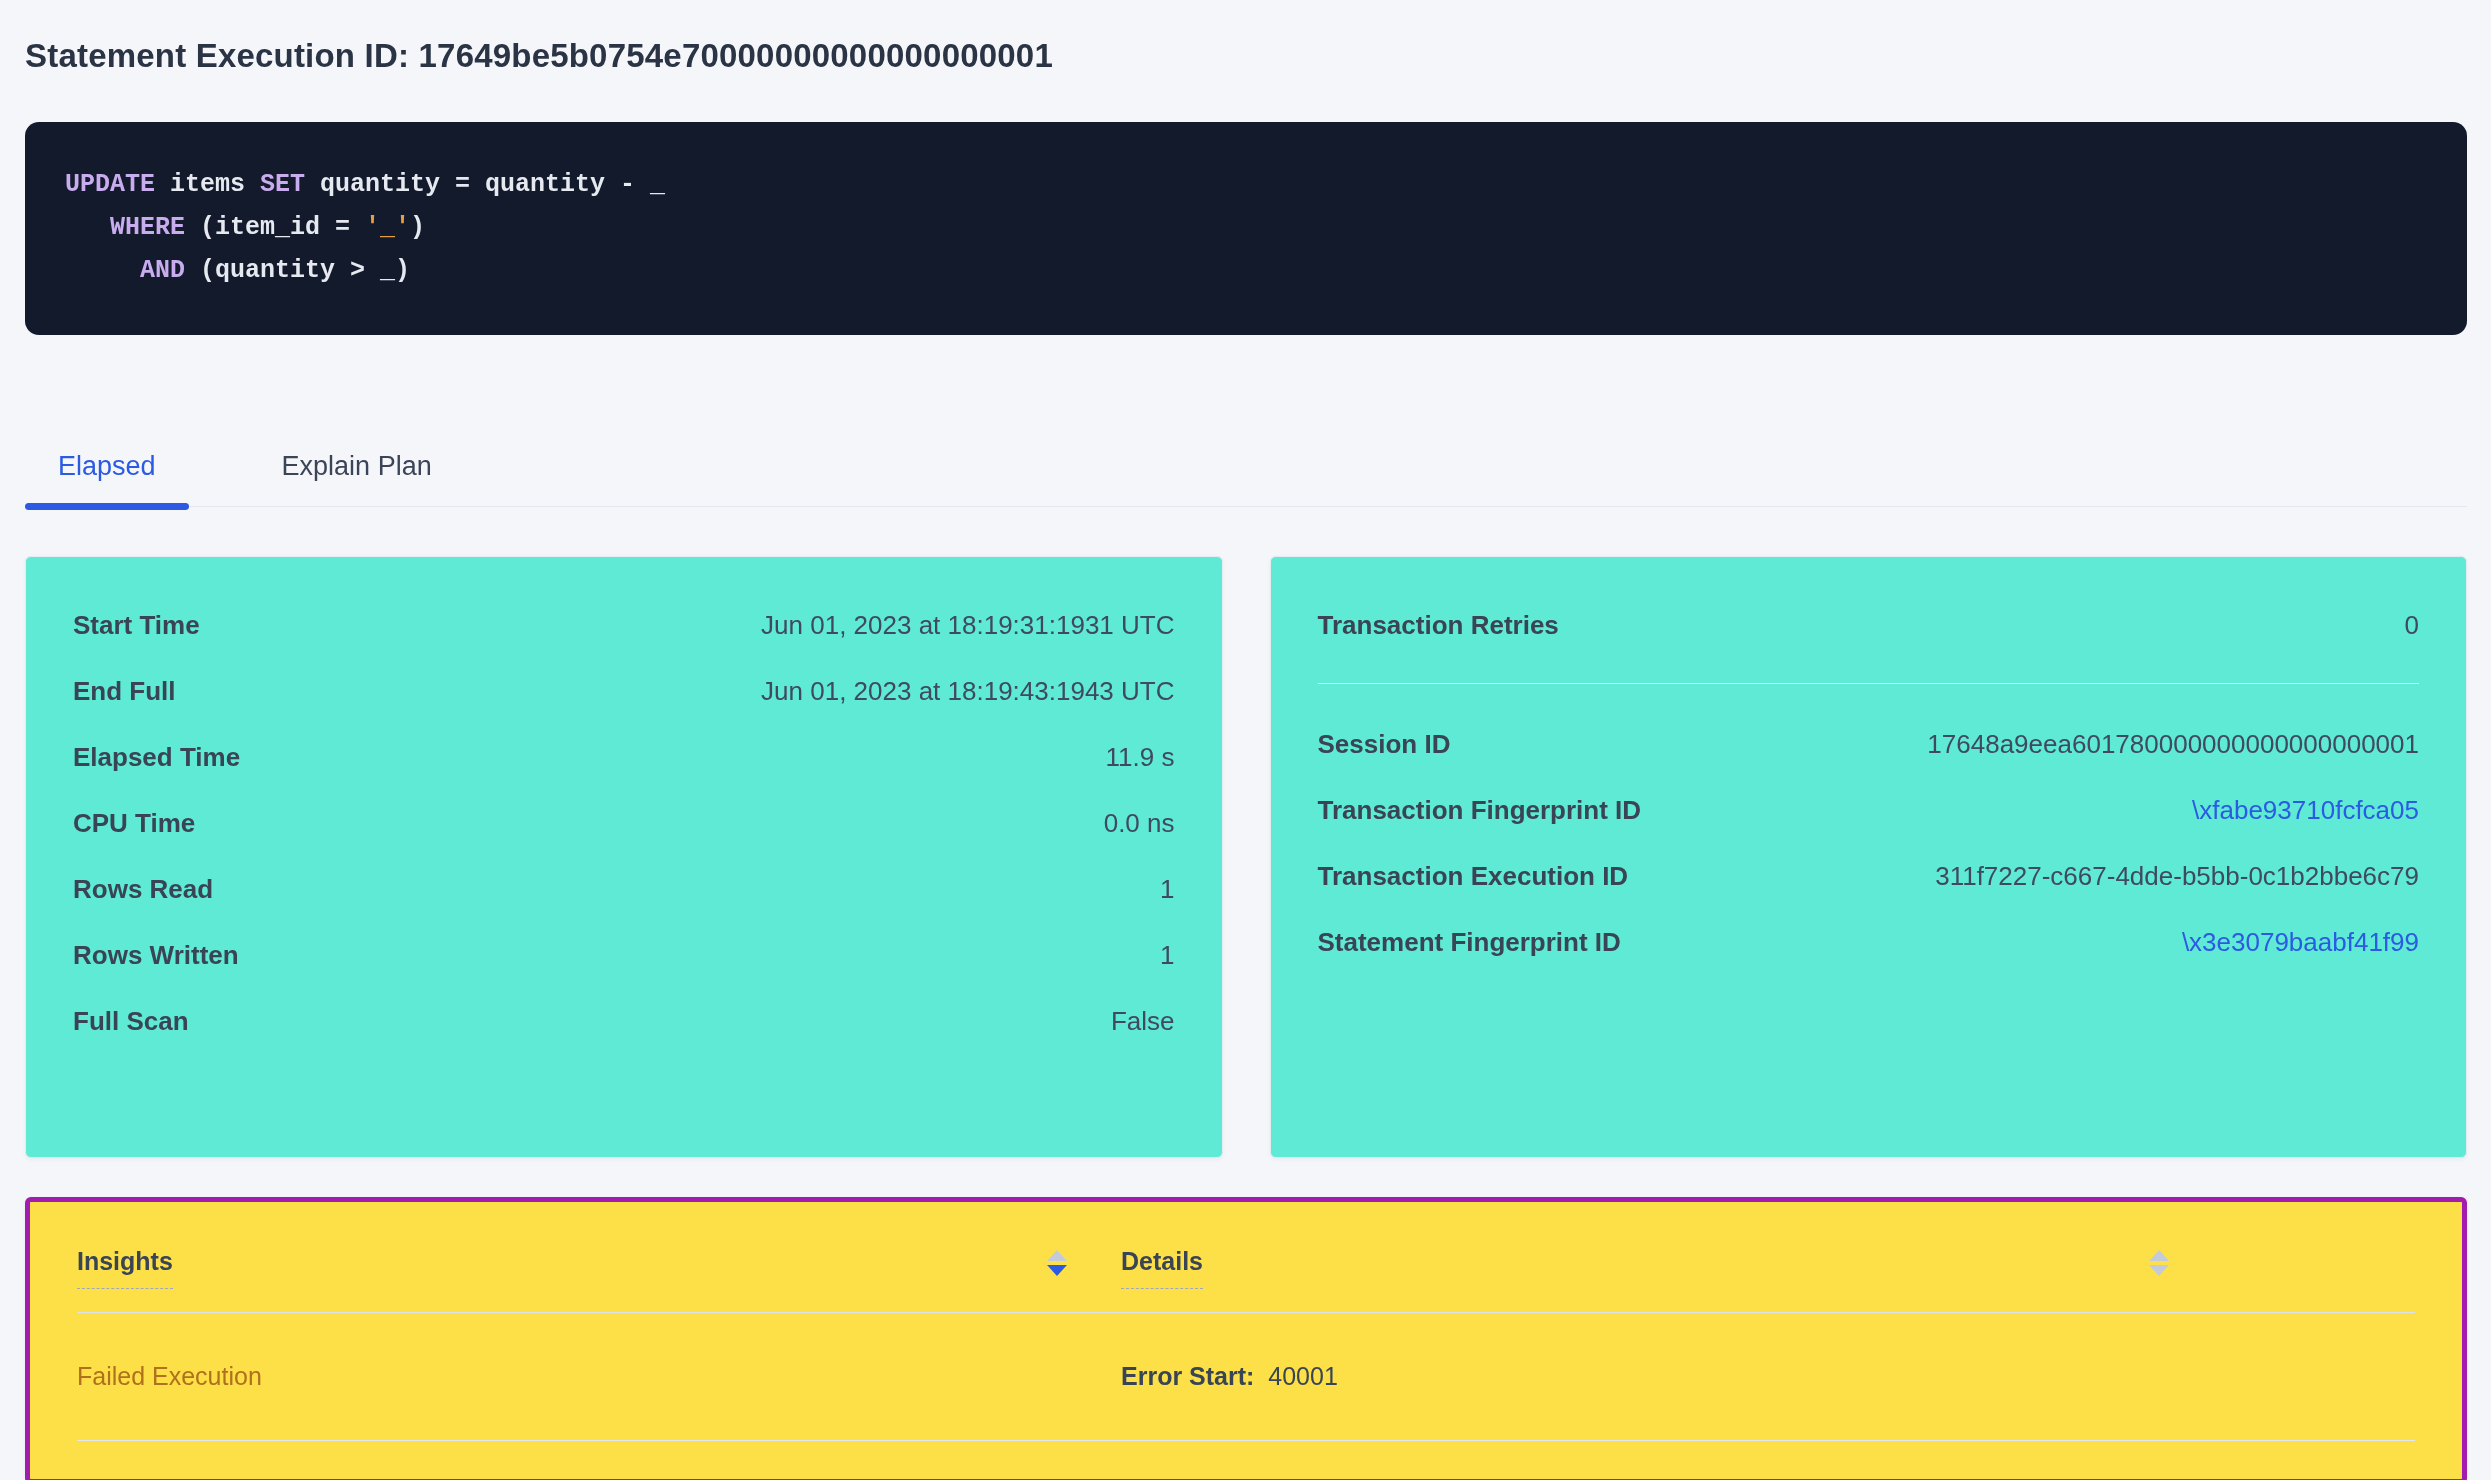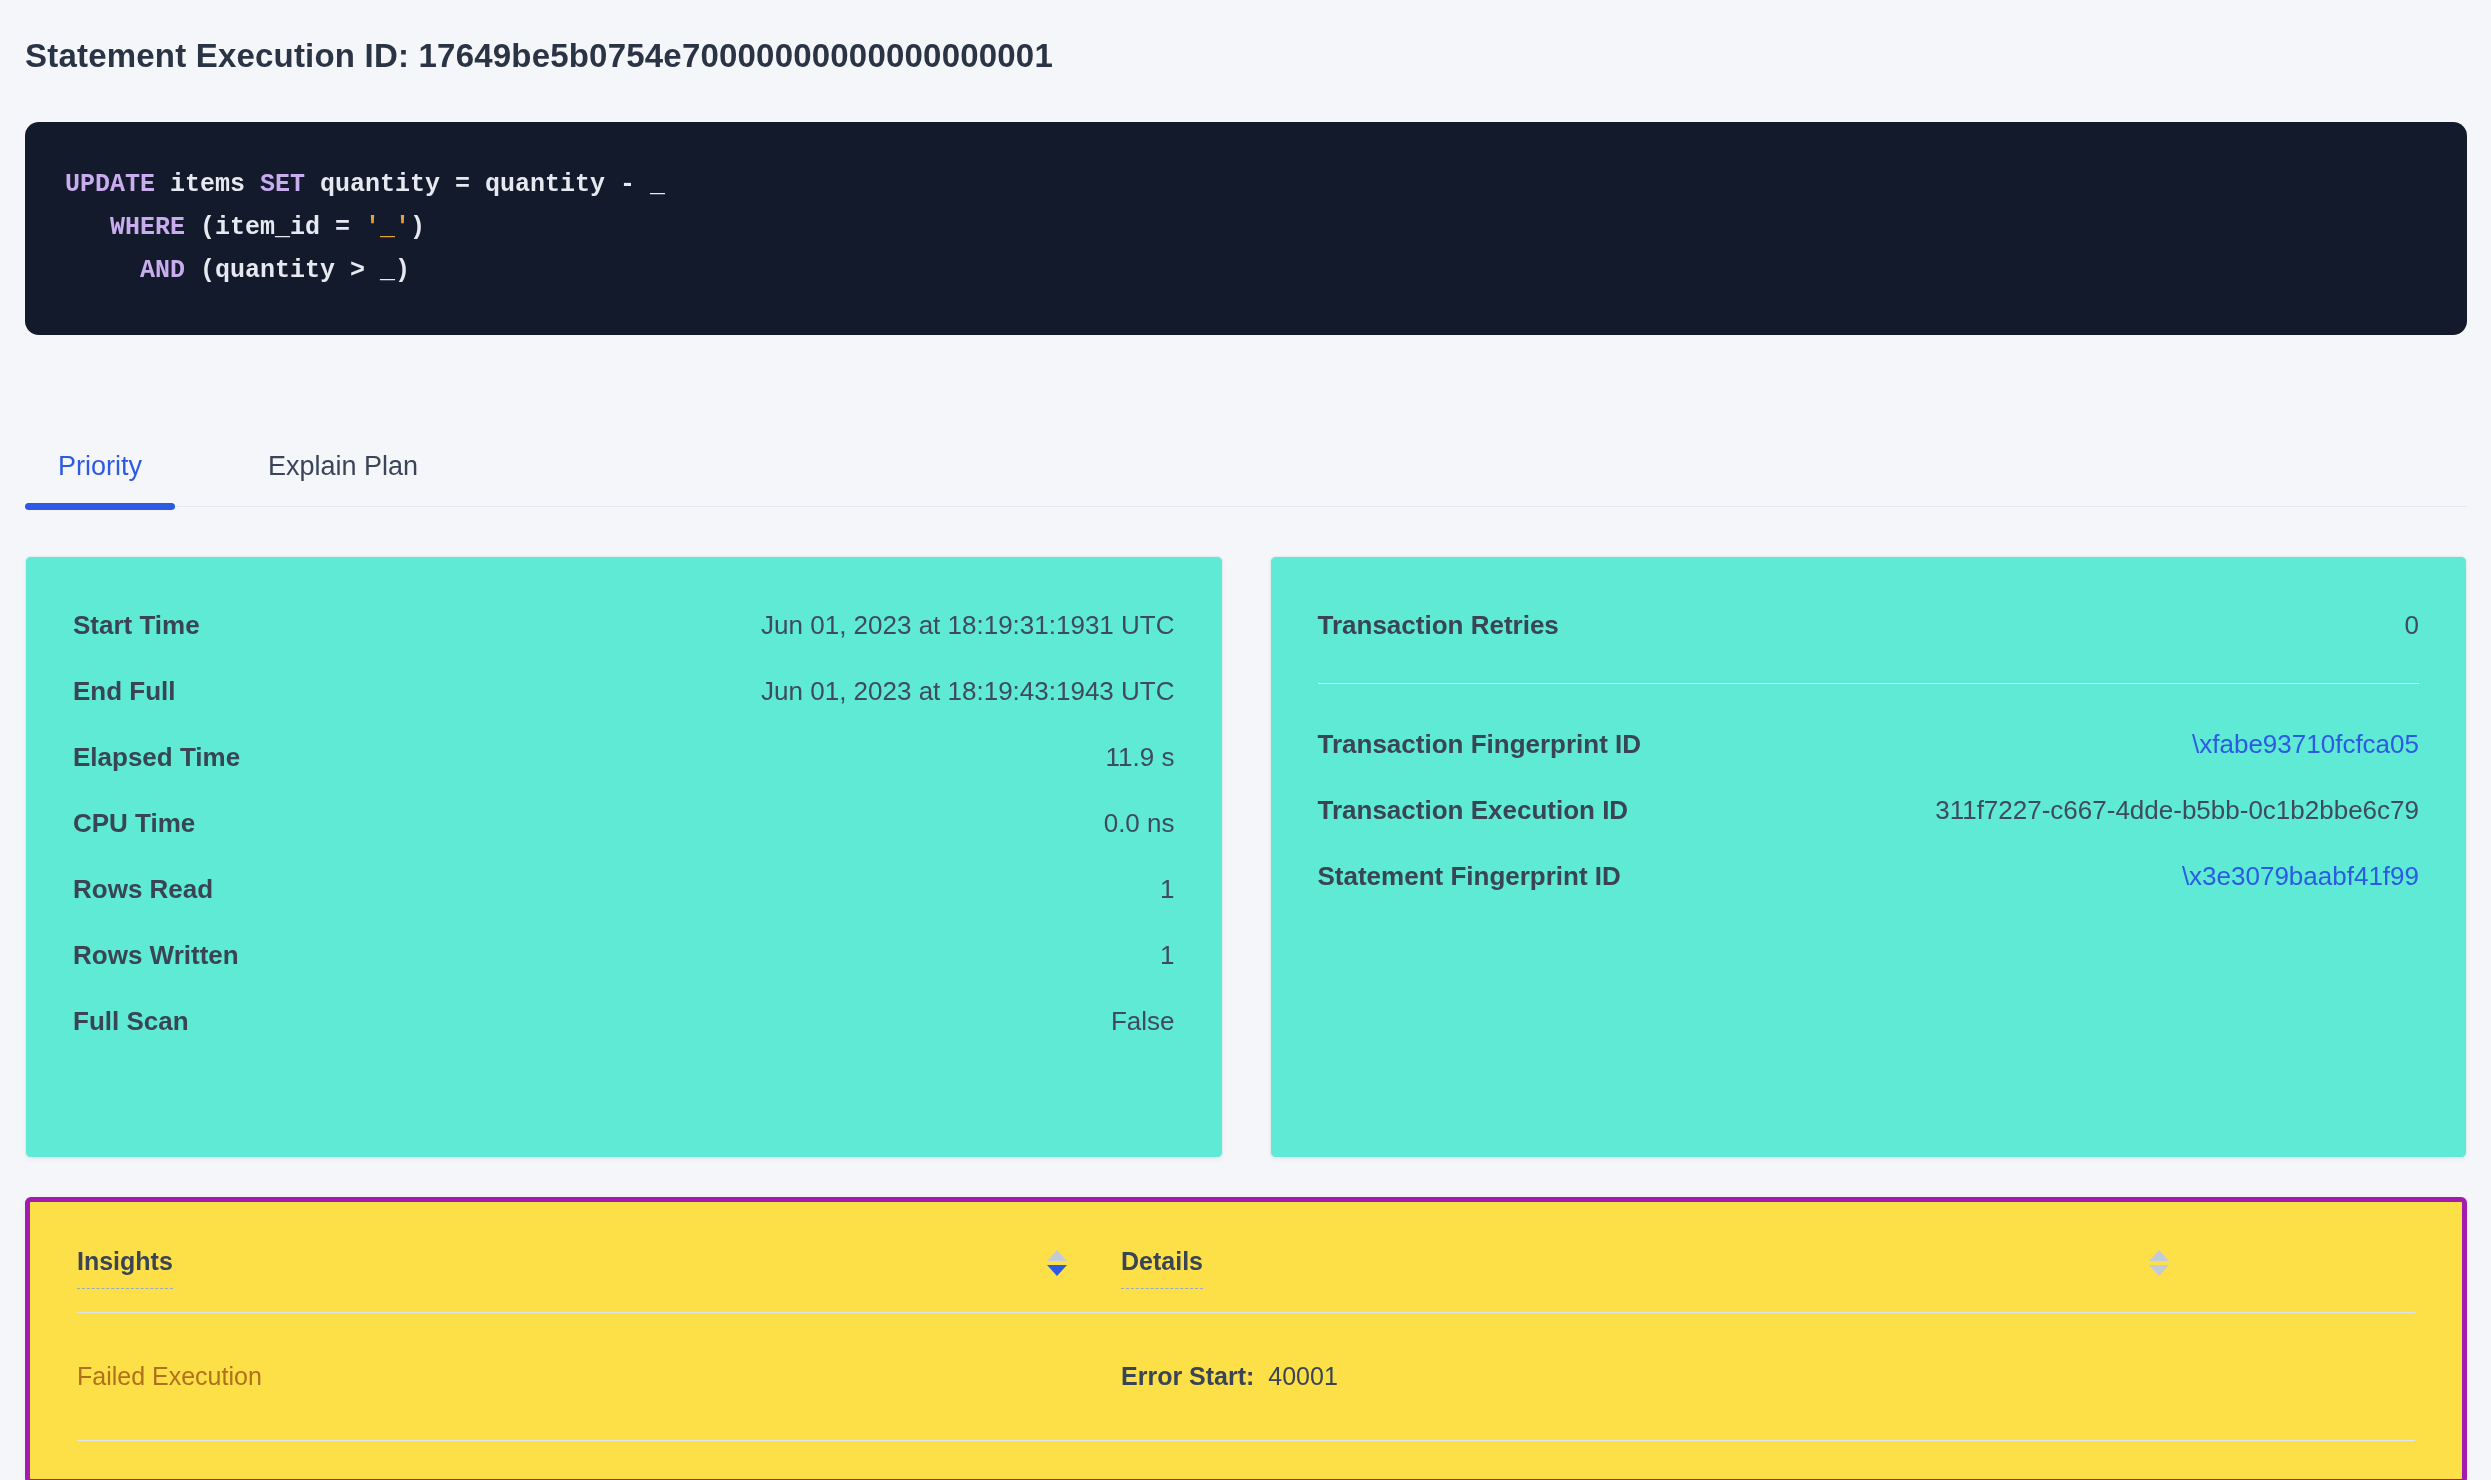--- a/index.html
+++ b/index.html
@@ -184,21 +184,21 @@
 
   <h1 class="page-title">Statement Execution ID: 17649be5b0754e70000000000000000001</h1>
 
   <div class="sql-box">
     <div class="sql-line"><span class="kw">UPDATE</span><span> items </span><span class="kw">SET</span><span> quantity = quantity - _</span></div>
     <div class="sql-line"><span>   </span><span class="kw">WHERE</span><span> (item_id = </span><span class="str">'_'</span><span>)</span></div>
     <div class="sql-line"><span>     </span><span class="kw">AND</span><span> (quantity &gt; _)</span></div>
   </div>
 
   <div class="tabs">
-    <div class="tab active">Priority</div>
+    <div class="tab active">Elapsed</div>
     <div class="tab">Explain Plan</div>
   </div>
 
   <div class="cards">
 
     <div class="card">
       <div class="stat-row">
         <span class="stat-label">Start Time</span>
         <span class="stat-value">Jun 01, 2023 at 18:19:31:1931 UTC</span>
       </div>
@@ -228,20 +228,24 @@
       </div>
     </div>
 
     <div class="card">
       <div class="stat-row">
         <span class="stat-label">Transaction Retries</span>
         <span class="stat-value">0</span>
       </div>
       <hr class="card-divider">
       <div class="rows-lower">
+        <div class="stat-row">
+          <span class="stat-label">Session ID</span>
+          <span class="stat-value">17648a9eea601780000000000000000001</span>
+        </div>
         <div class="stat-row">
           <span class="stat-label">Transaction Fingerprint ID</span>
           <span class="stat-value link">\xfabe93710fcfca05</span>
         </div>
         <div class="stat-row">
           <span class="stat-label">Transaction Execution ID</span>
           <span class="stat-value">311f7227-c667-4dde-b5bb-0c1b2bbe6c79</span>
         </div>
         <div class="stat-row">
           <span class="stat-label">Statement Fingerprint ID</span>

